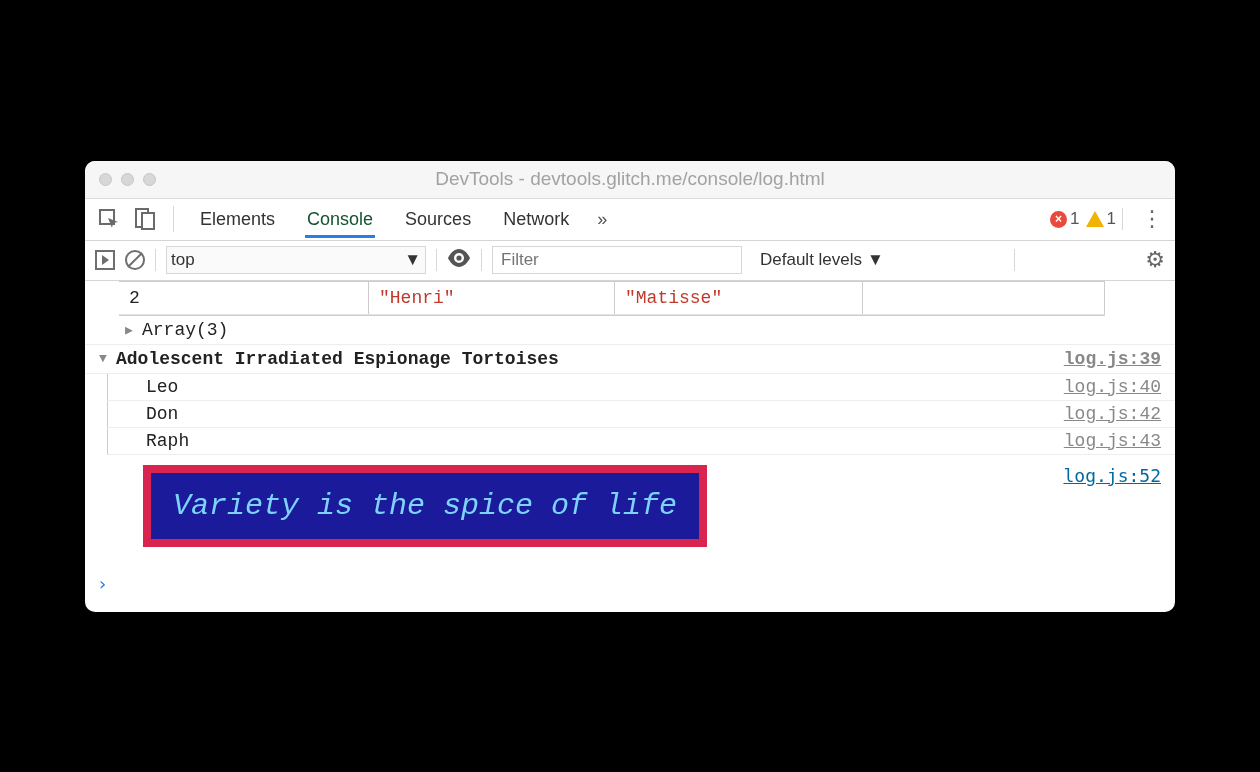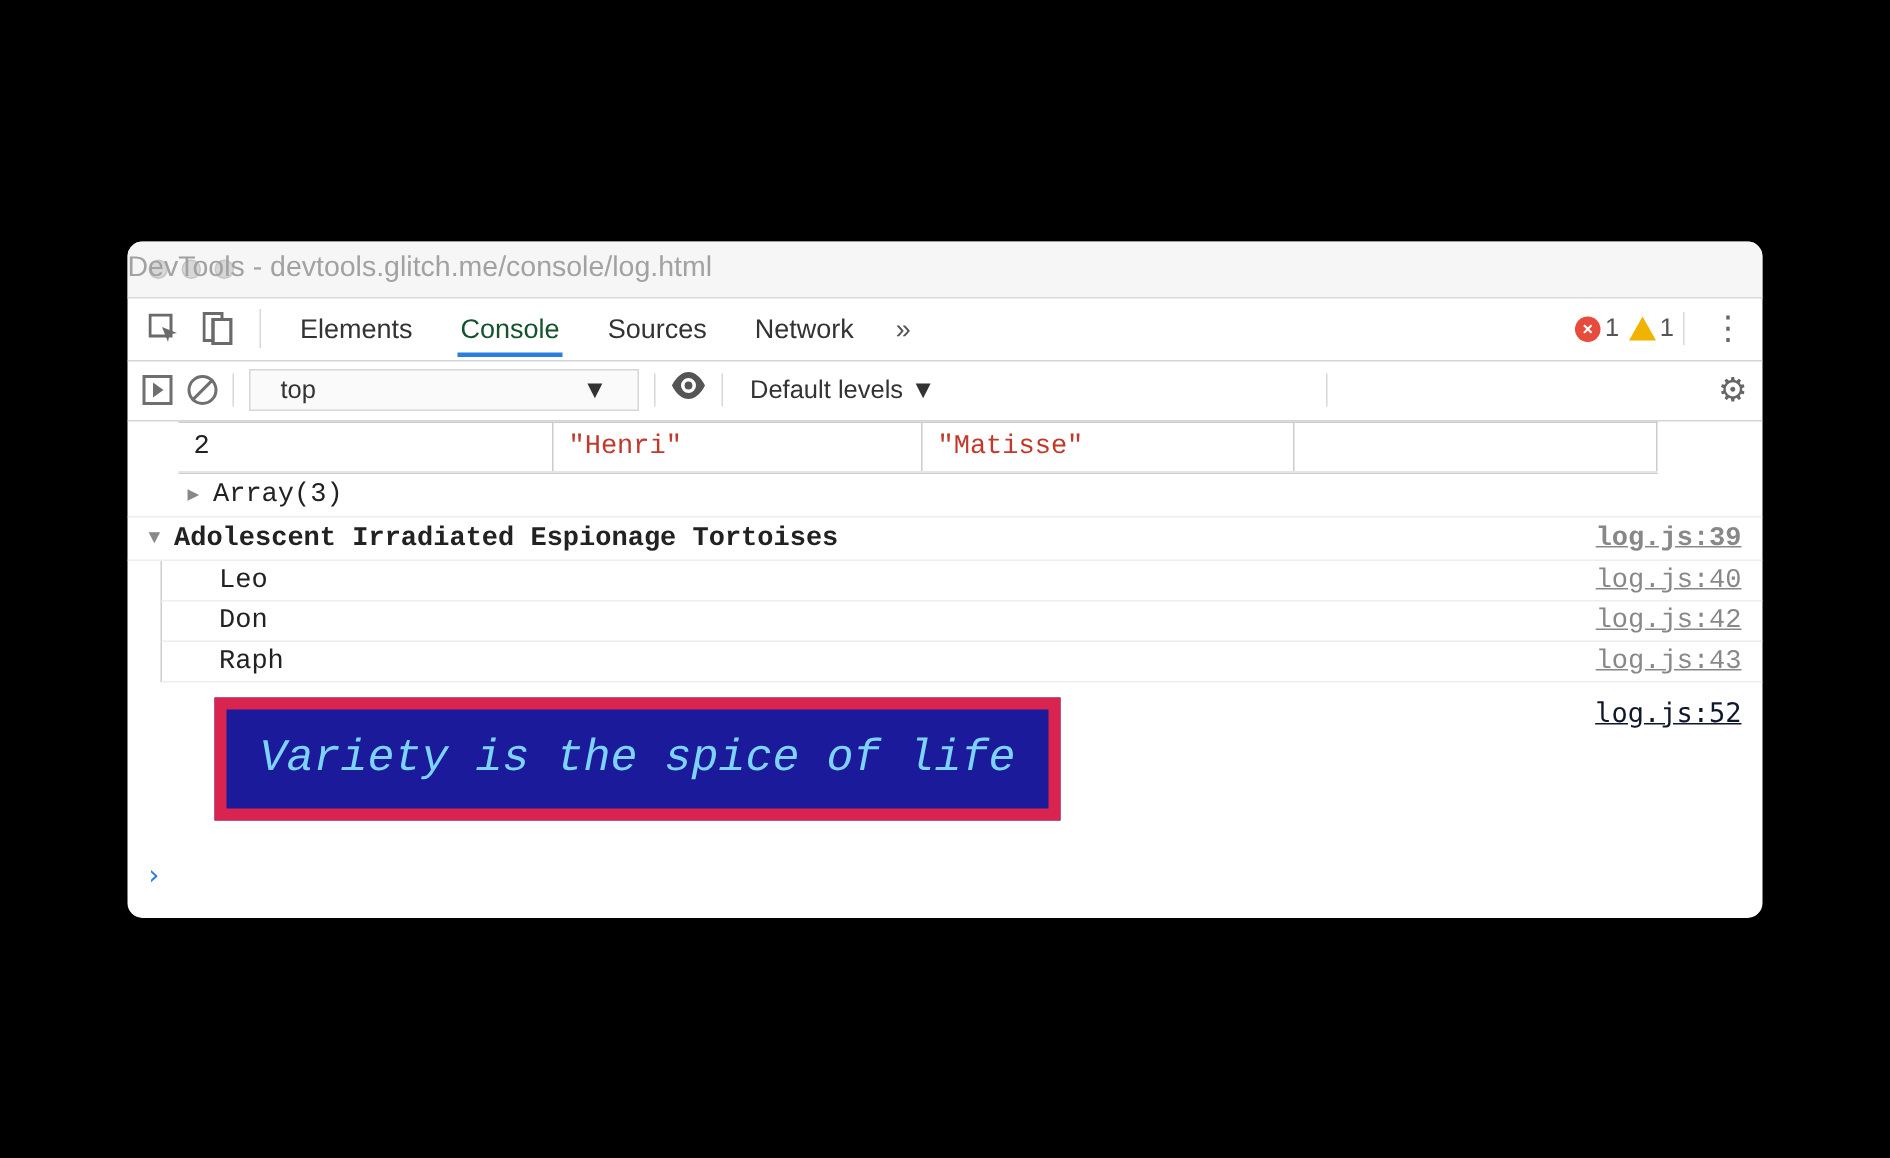--- a/index.html
+++ b/index.html
@@ -27,21 +27,21 @@
     align-items: center;
     padding: 0 14px;
     position: relative;
   }
   .traffic-lights { display: flex; gap: 9px; }
   .traffic-light {
     width: 13px; height: 13px; border-radius: 50%;
     background: #d7d7d7; border: 1px solid #c6c6c6;
   }
   .title-text {
-    position: absolute; left: 0; right: 0; 
+    position: absolute; left: 0; right: 0; text-align: center;
     color: #a2a2a2; font-size: 19px; font-weight: 400;
   }
   .tabbar {
     height: 42px;
     display: flex;
     align-items: center;
     border-bottom: 1px solid #d5d5d5;
     padding: 0 10px;
     gap: 8px;
     color: #555;
@@ -96,21 +96,21 @@
     width: 20px; height: 20px; border: 2px solid #6f6f6f; border-radius: 50%;
     position: relative;
   }
   .toolbar .no-icon::after {
     content: ""; position: absolute; width: 2px; height: 20px; background: #6f6f6f;
     left: 50%; top: 50%; transform: translate(-50%,-50%) rotate(45deg);
   }
   .context-select {
     min-width: 260px; height: 28px; border: 1px solid #d7d7d7;
     display: flex; align-items: center; justify-content: space-between;
-    padding: 0 20px; color: #333; background: #fafafa;
+    padding: 0 4px; color: #333; background: #fafafa;
   }
   .eye-icon { font-size: 20px; color: #555; }
   .filter-input {
     height: 28px; width: 250px; border: 1px solid #d7d7d7;
     padding: 0 8px; font-size: 17px; color: #333; background: #fff;
   }
   .levels { display: flex; align-items: flex-end; gap: 5px; color: #333; margin-left: 8px; }
   .gear { margin-left: auto; font-size: 22px; color: #666; }
 
   .console-body {
@@ -153,21 +153,21 @@
     display: inline-block;
     background: #1a1a9a;
     color: #7dd3fc;
     font-style: italic;
     font-size: 30px;
     padding: 16px 22px;
     border: 8px solid #d9244f;
     margin: 6px 0 6px 44px;
   }
   .styled-line { display: flex; align-items: flex-start; padding: 4px 14px 14px; }
-  .styled-line .src { margin-left: auto; color: #0f172a; text-decoration: underline; font-family: Menlo, monospace; margin-top: 6px; }
+  .styled-line .src { margin-left: auto; color: #0369a1; text-decoration: underline; font-family: Menlo, monospace; margin-top: 6px; }
 
   .prompt-line { padding: 6px 12px 18px; color: #2a7de1; font-family: Menlo, monospace; font-size: 18px; }
 
   .sep { width:1px; height:22px; background:#d8d8d8; }
 </style>
 </head>
 <body>
 
 <div class="window">
 
@@ -227,20 +227,21 @@
       <span>▼</span>
     </div>
     <div class="sep"></div>
     <span class="eye-icon">
       <svg width="24" height="18" viewBox="0 0 24 18" fill="#555">
           <path d="M12 0C5 0 1 9 1 9s4 9 11 9 11-9 11-9S19 0 12 0zm0 14a5 5 0 110-10 5 5 0 010 10z"></path>
           <circle cx="12" cy="9" r="2.6"></circle>
         </svg>
     </span>
     <div class="sep"></div>
+    <input class="filter-input" placeholder="Filter" style="">
     <div class="levels">
       <span>Default levels</span>
       <span>▼</span>
     </div>
     <div class="sep" style="margin-left:auto"></div>
     <span class="gear">⚙</span>
   </div>
 
   <div class="console-body">
 

